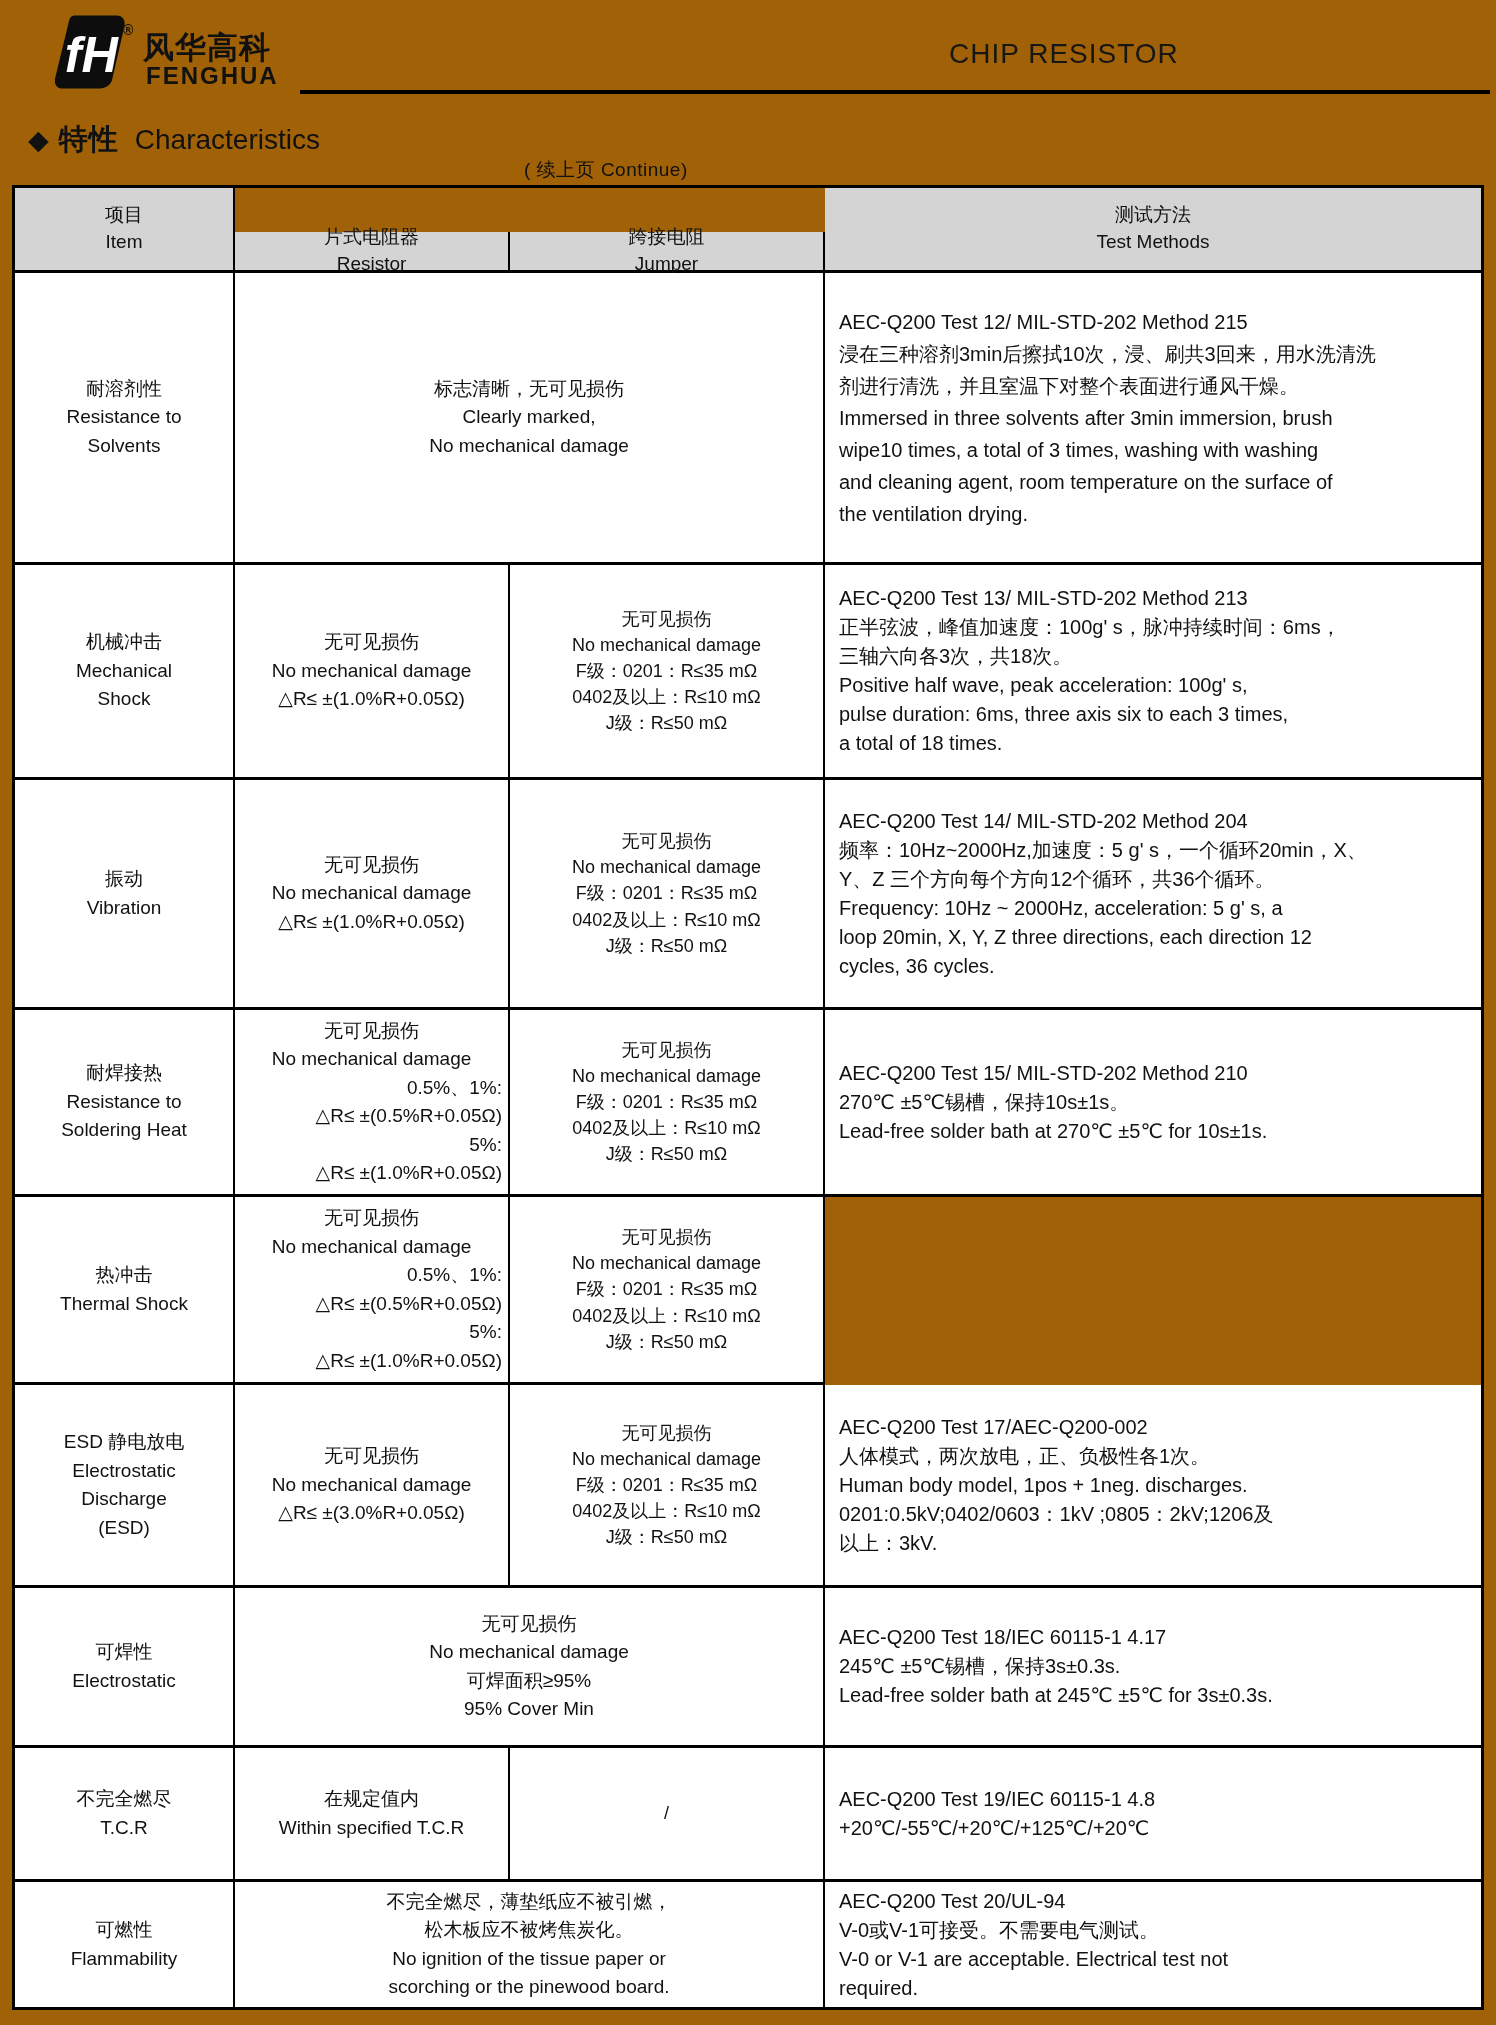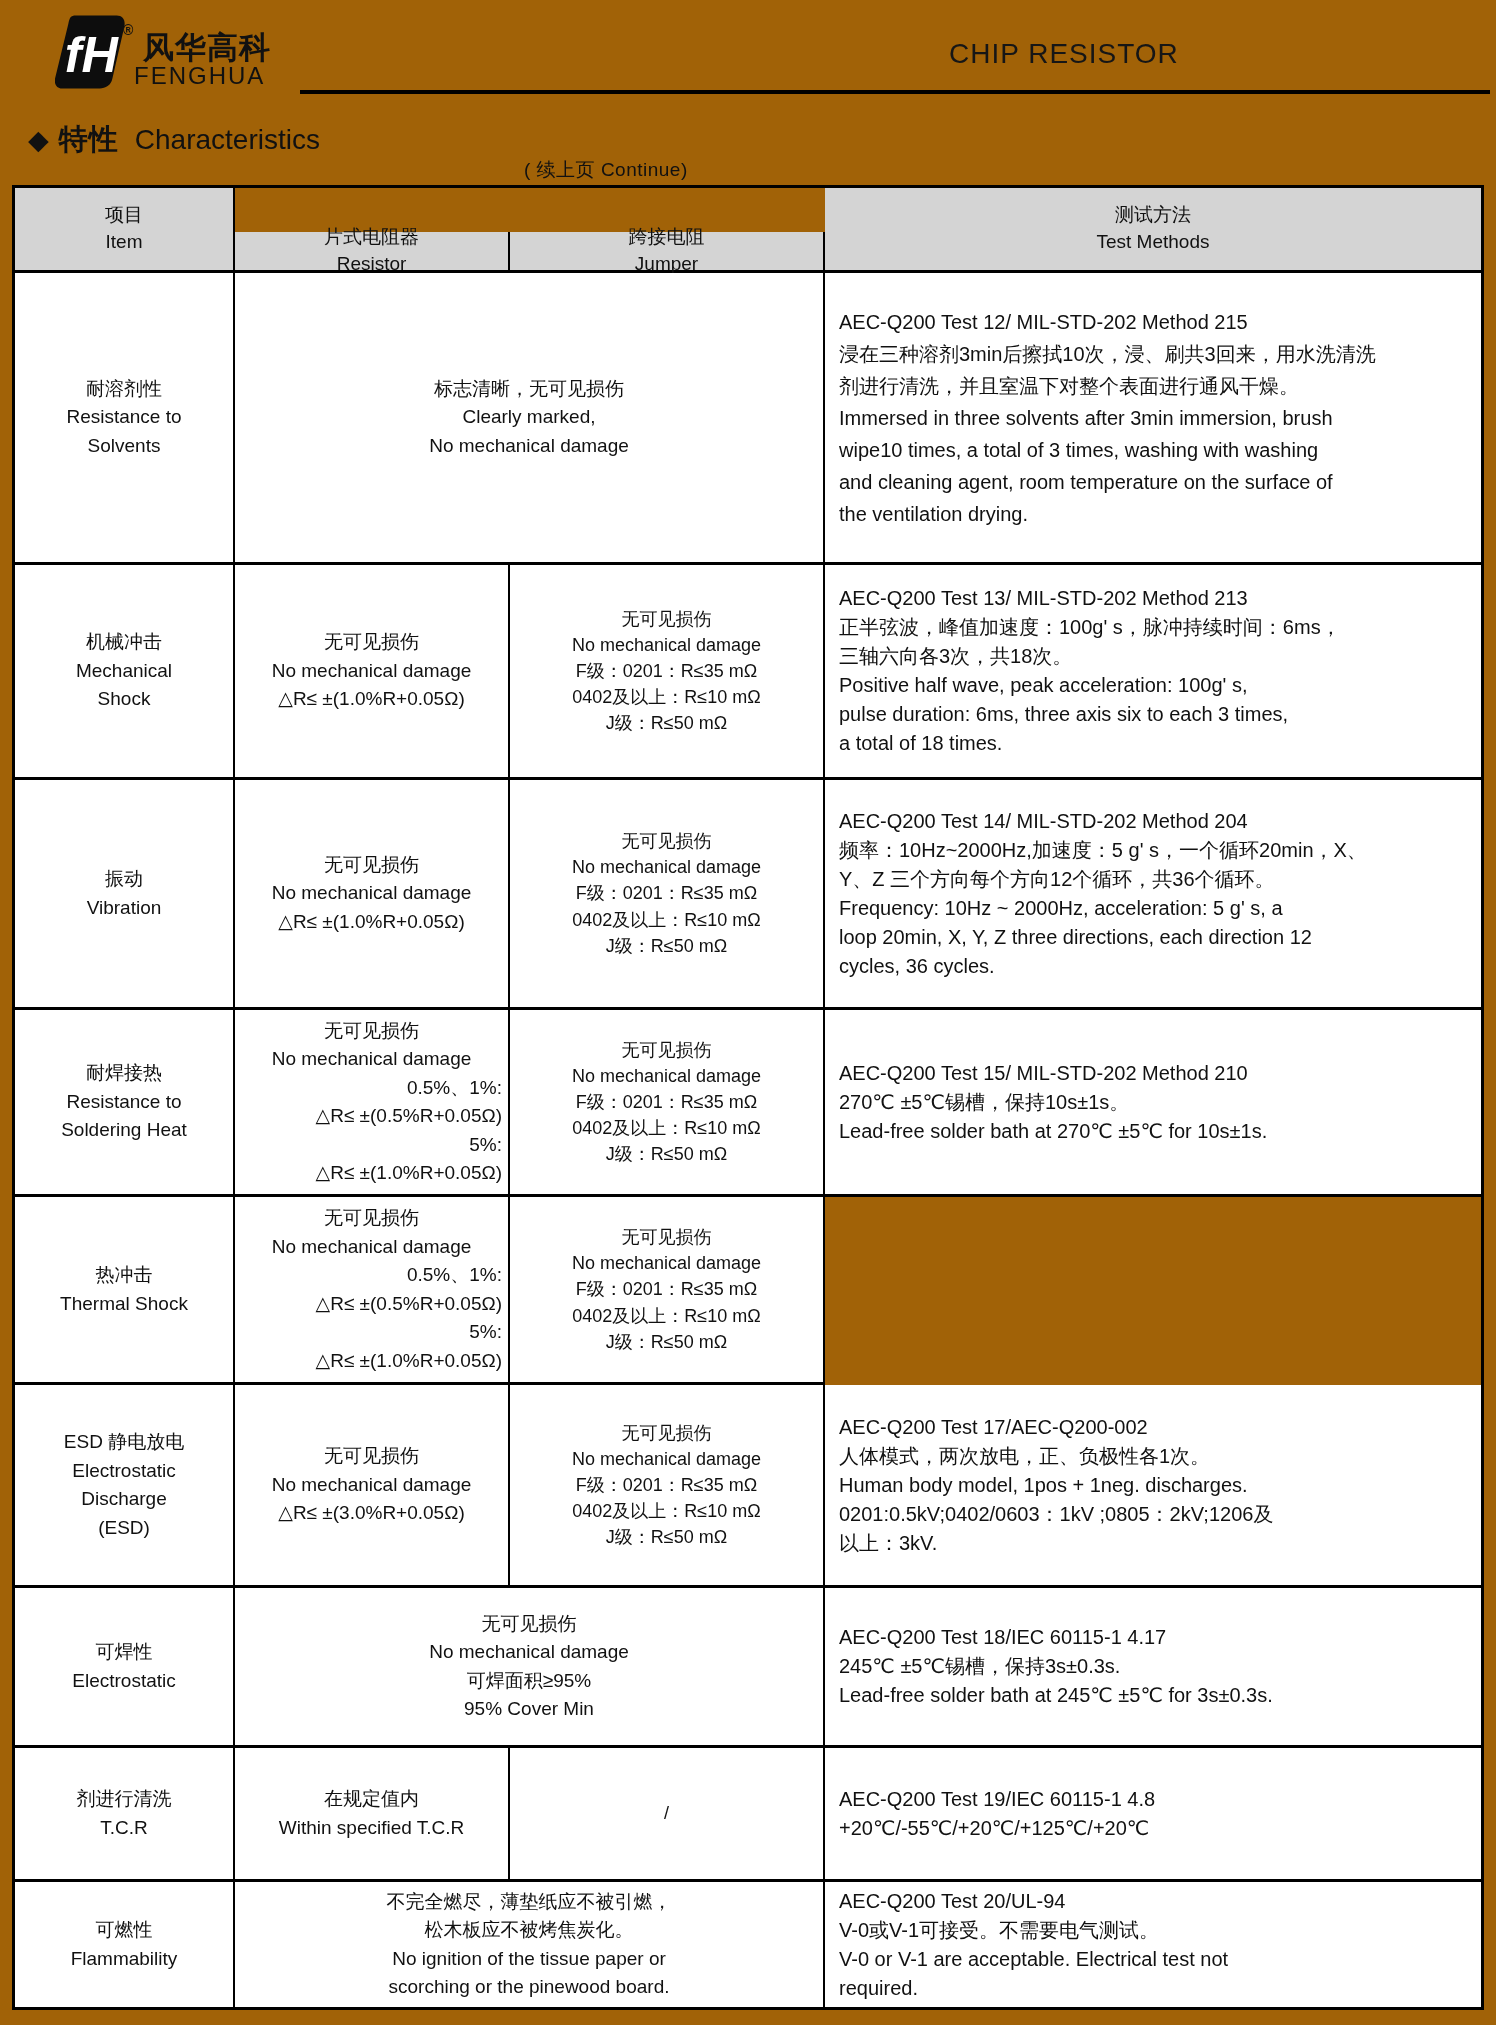--- a/index.html
+++ b/index.html
@@ -4,21 +4,21 @@
 <style>
   html,body{margin:0;padding:0;background:#fff;}
   .page{
     position:relative;width:1496px;height:2025px;background:#a16207;
     font-family:"Liberation Sans","DejaVu Sans",sans-serif;color:#111;overflow:hidden;padding-left:33px;
   }
   
   .logo-icon{position:absolute;left:55px;top:14px;}
   .reg-mark{position:absolute;left:123px;top:22px;font-size:14px;font-weight:bold;}
   .brand-zh{position:absolute;left:143px;top:27px;font-size:31px;font-weight:bold;letter-spacing:1px;}
-  .brand-en{position:absolute;left:134px;top:62px;font-size:24px;font-weight:normal;letter-spacing:2px;}
+  .brand-en{position:absolute;left:146px;top:62px;font-size:24px;font-weight:bold;letter-spacing:2px;}
   .product-title{position:absolute;left:949px;top:38px;font-size:28px;letter-spacing:1px;color:#161616;}
   .head-rule{position:absolute;left:300px;top:90px;width:1190px;height:4px;background:#000;}
   
   .sec-title{position:absolute;left:28px;top:120px;display:flex;align-items:baseline;gap:10px;}
   .sec-title .bullet{font-size:27px;}
   .sec-title .zh{font-size:29px;font-weight:bold;letter-spacing:1px;}
   .sec-title .en{font-size:28px;margin-left:6px;}
   .continue-note{position:absolute;left:524px;top:157px;font-size:19px;letter-spacing:.5px;}
   
   .spec-table{
@@ -237,21 +237,21 @@
 可焊面积≥95%
 95% Cover Min</div>
       </div>
     <div class="c tst er" style="grid-area:9/4/10/5">
         <div class="txt">AEC-Q200 Test  18/IEC 60115-1 4.17
 245℃ ±5℃锡槽，保持3s±0.3s.
 Lead-free solder bath at 245℃ ±5℃ for 3s±0.3s.</div>
       </div>
 
     <div class="c" style="grid-area:10/1/11/2">
-        <div class="txt">剂进行清洗
+        <div class="txt">不完全燃尽
 T.C.R</div>
       </div>
     <div class="c" style="grid-area:10/2/11/3">
         <div class="txt">在规定值内
 Within specified T.C.R</div>
       </div>
     <div class="c jp" style="grid-area:10/3/11/4">
         <div class="txt">/</div>
       </div>
     <div class="c tst er" style="grid-area:10/4/11/5">

